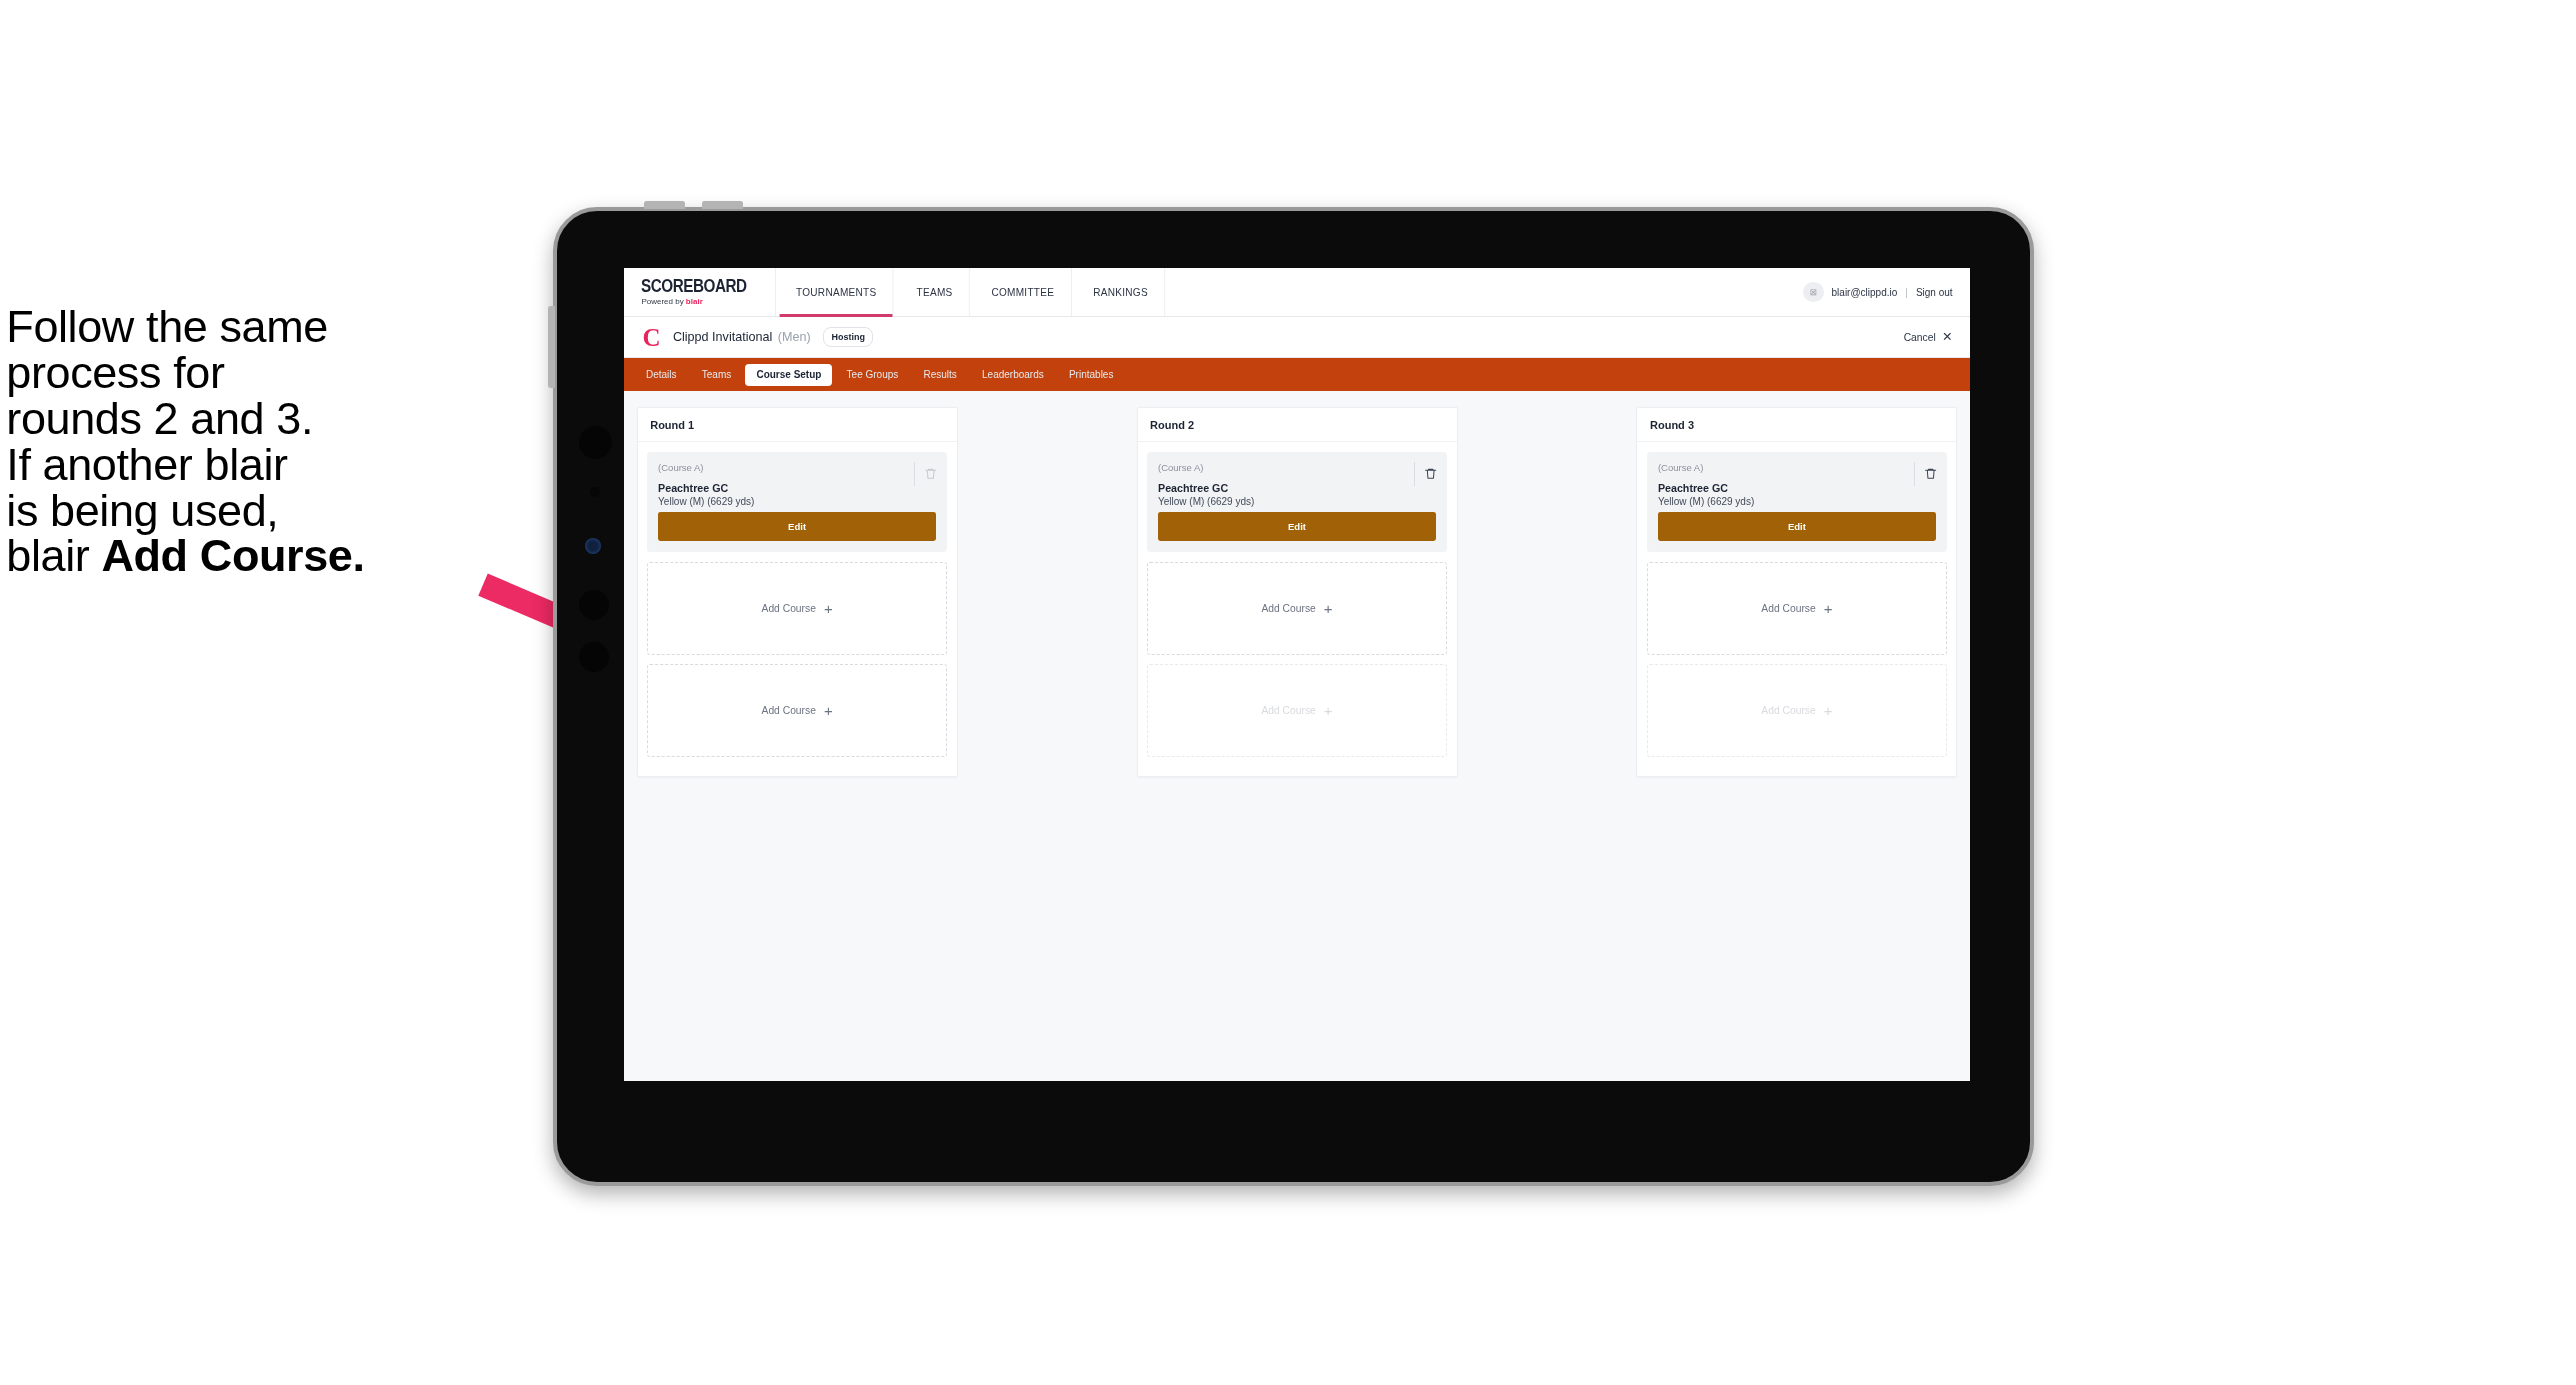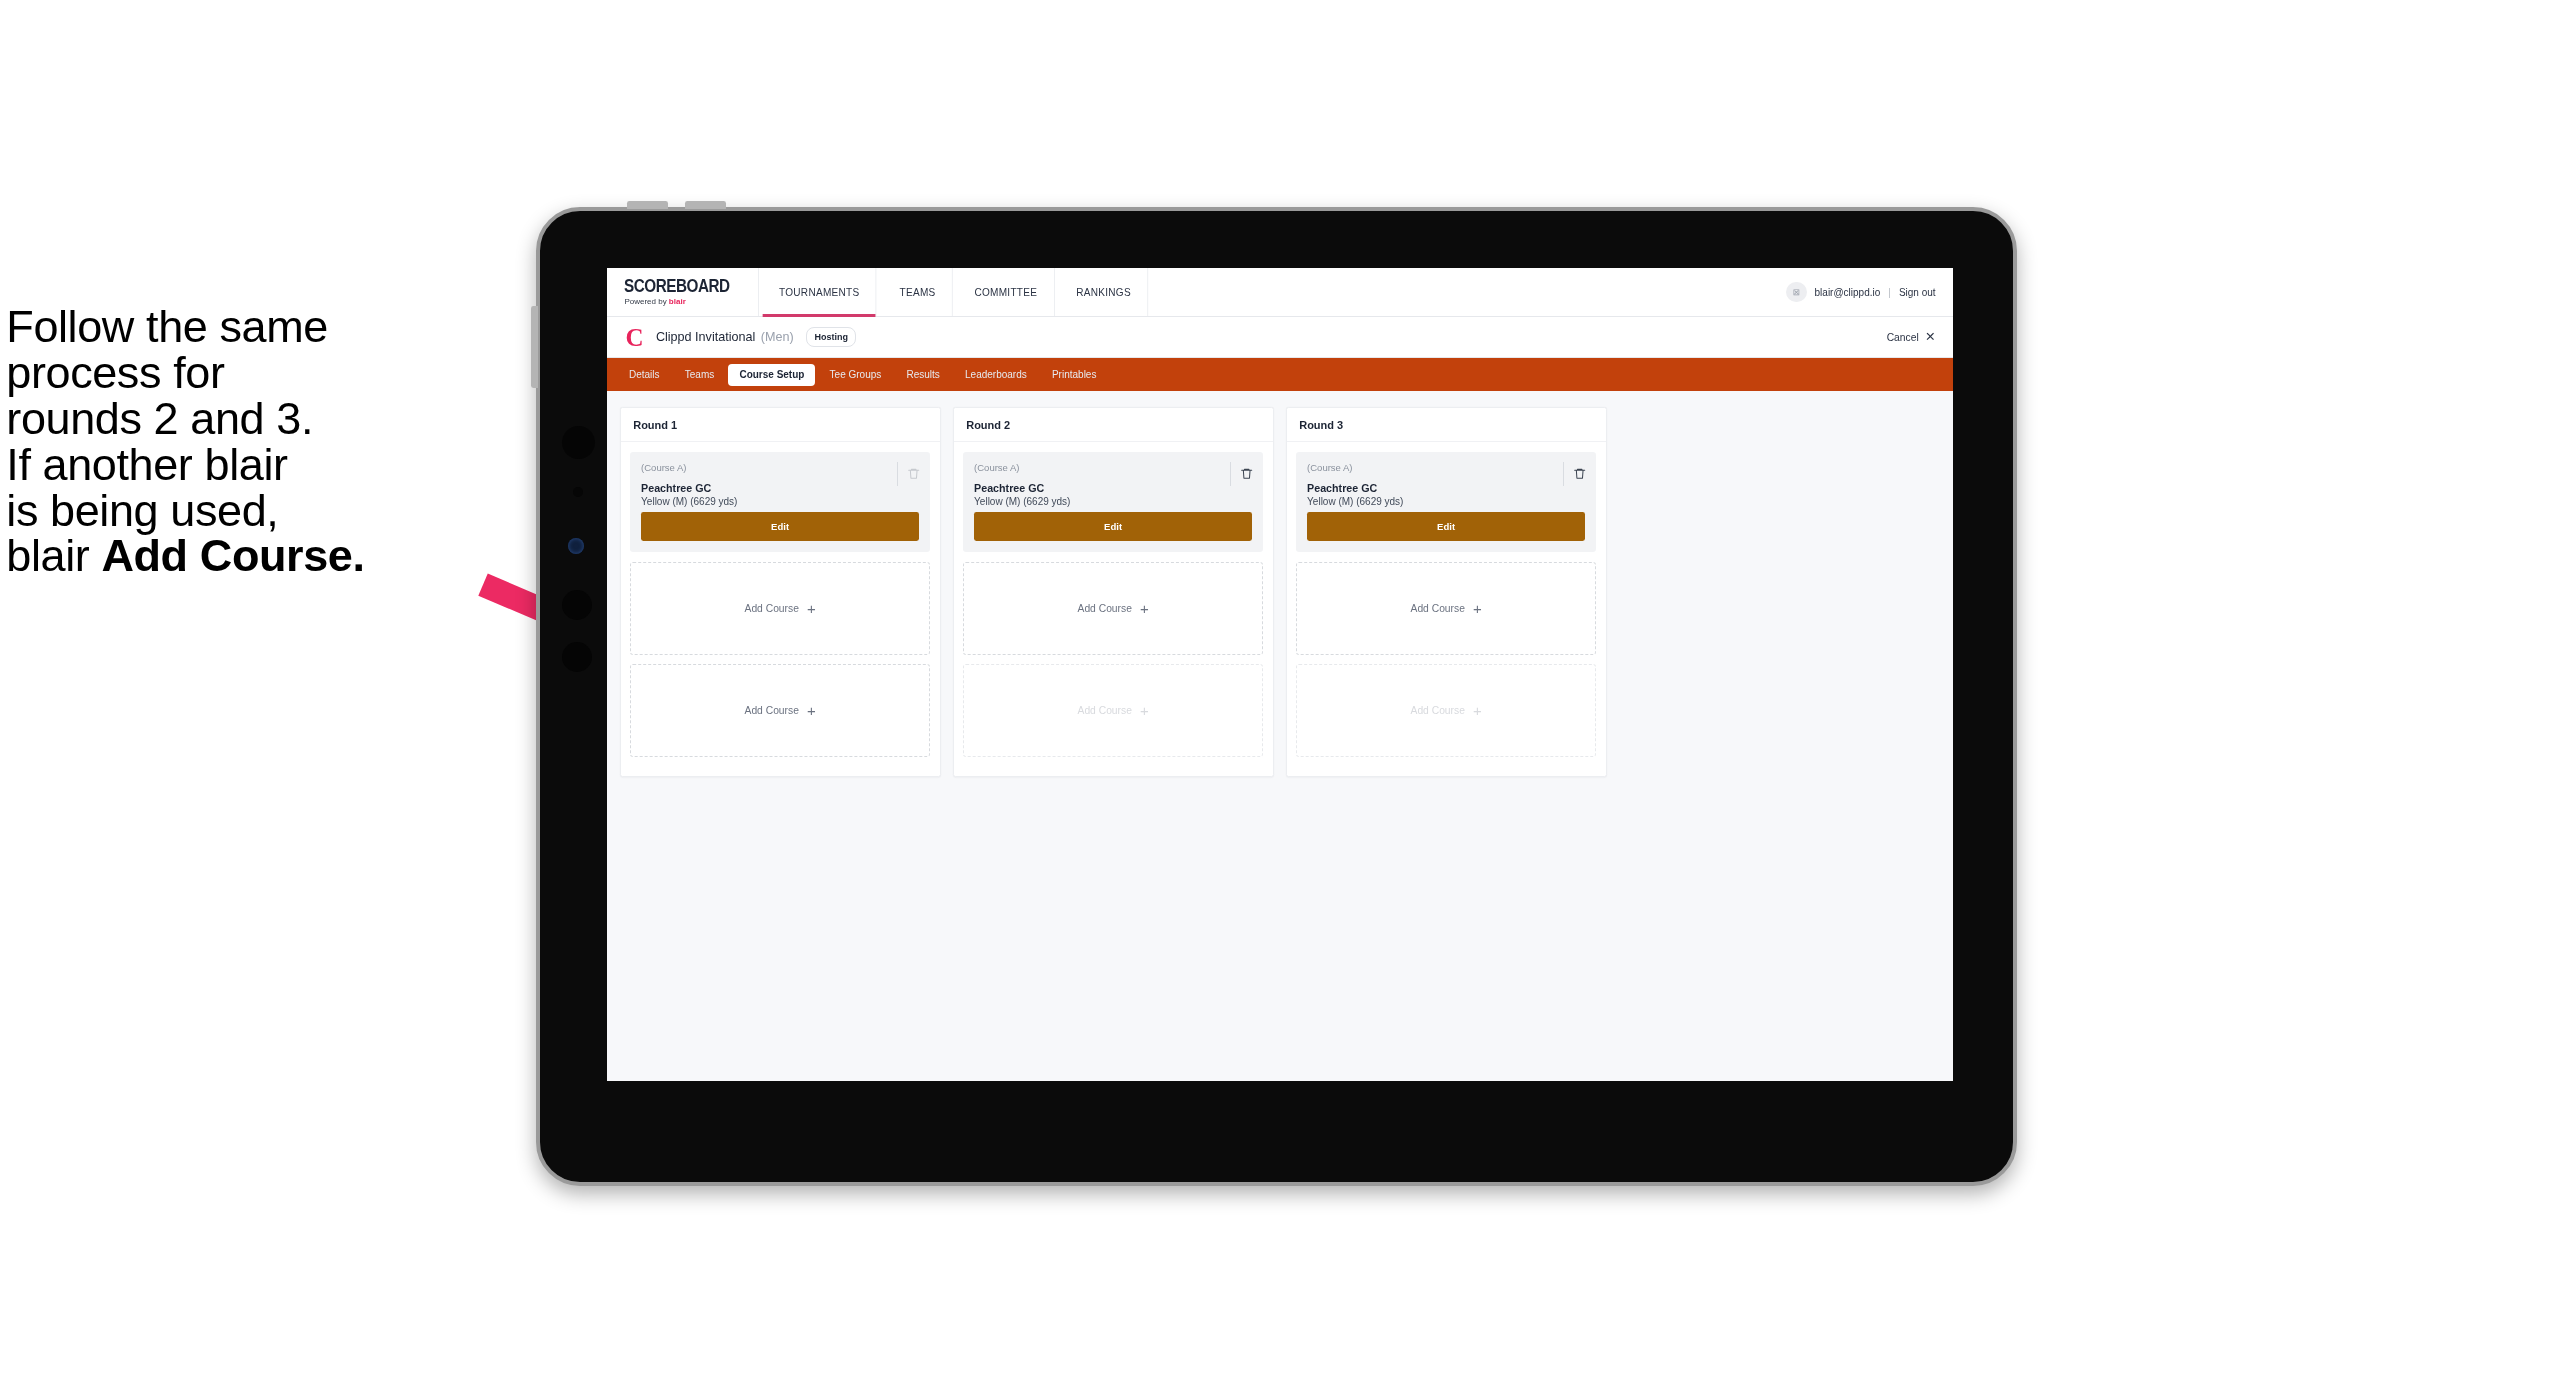--- a/index.html
+++ b/index.html
@@ -23,21 +23,21 @@
   }
   #caption .ln { display: block; white-space: nowrap; }
   #caption .bold { font-weight: 700; }
 
   
   #arrow { position: absolute; left: 442px; top: 545px; width: 363px; height: 174px; pointer-events:none; }
 
   
   #device {
     position: absolute;
-    left: 536px; top: 207px;
+    left: 553px; top: 207px;
     width: 1481px; height: 979px;
     background: #0b0b0b;
     border-radius: 44px;
     border: 4.7px solid #9a9a9a;
     box-shadow: 0 8px 20.5px rgba(0,0,0,0.30);
   }
   .topbtn {
     position: absolute; top: -10.3px; height: 8.7px; width: 41px;
     background: #b4b4b4; border-radius: 2.4px 2.4px 0 0;
   }
@@ -127,21 +127,21 @@
   #sectiontabs {
     height: 33px; background:#c2410c; display:flex; align-items:center;
     padding-left: 11px; gap: 3.2px;
   }
   .stab {
     font-size: 10px; color:#e7eaef; padding: 5.5px 11px; border-radius:4px; cursor:pointer;
   }
   .stab.active { background:#ffffff; color:#1c2434; font-weight:700; }
 
   
-  #content { padding: 16px 12.6px; display:flex; gap: 12px; align-items: flex-start; }
+  #content { padding: 16px 12.6px; display:flex; gap: 12px; align-items: flex-start; justify-content: space-between; }
   .round-col {
     width: 321px; background:#ffffff;
     border:0.8px solid #eceef1; border-radius: 2.4px;
     box-shadow: 0 0.8px 1.6px rgba(16,24,40,0.04);
     padding-bottom: 9.5px;
   }
   .round-head {
     padding: 11px 12.6px 10.3px 12.6px; border-bottom: 0.8px solid #f0f1f4;
     font-size: 11px; font-weight: 700; color:#1c2434;
   }

